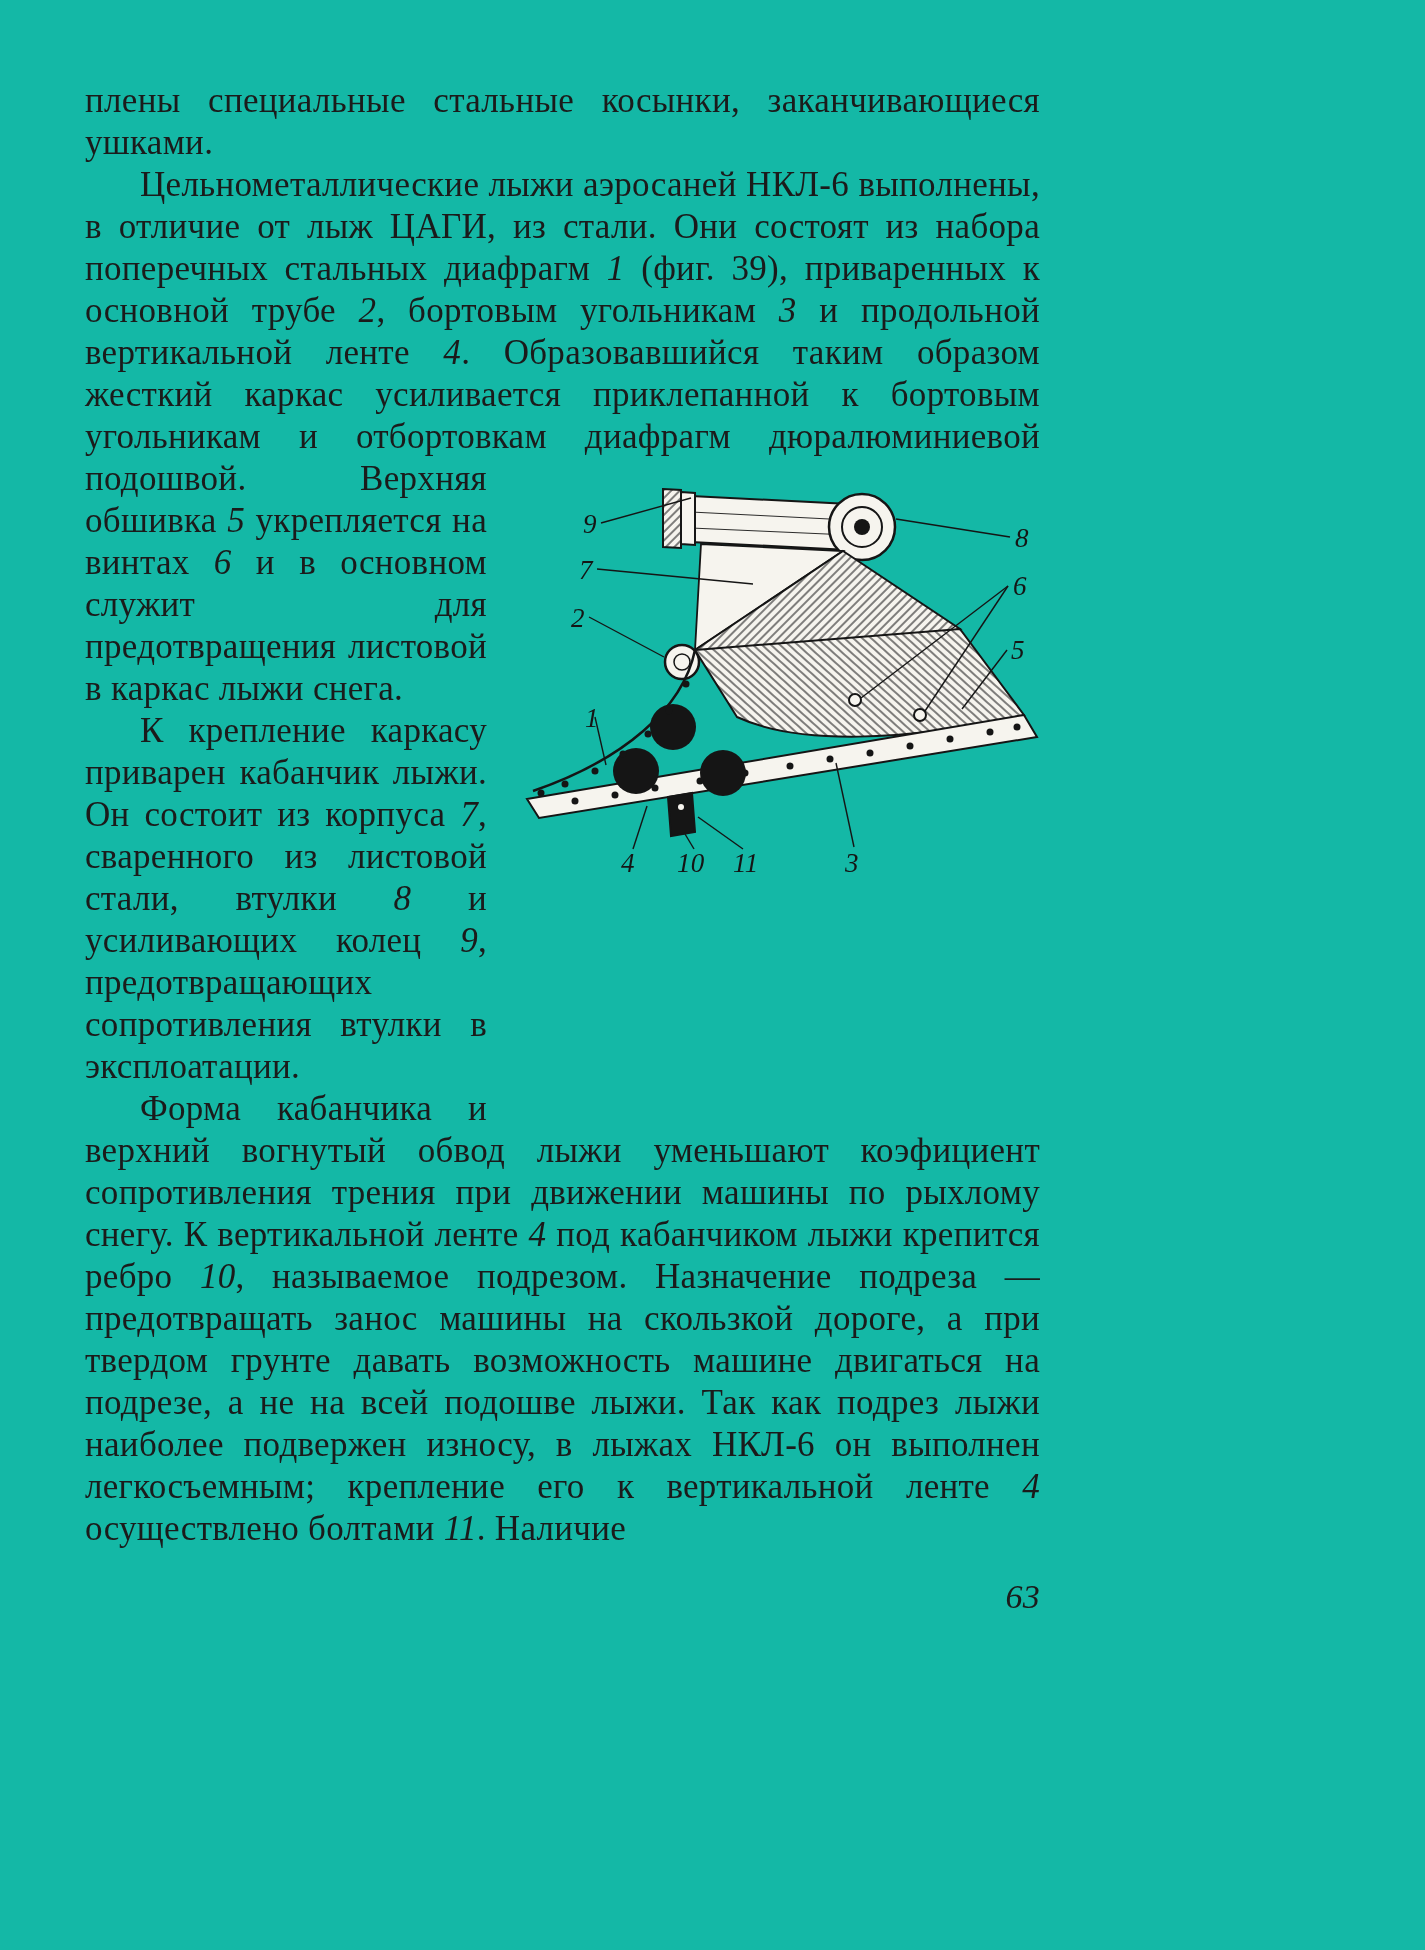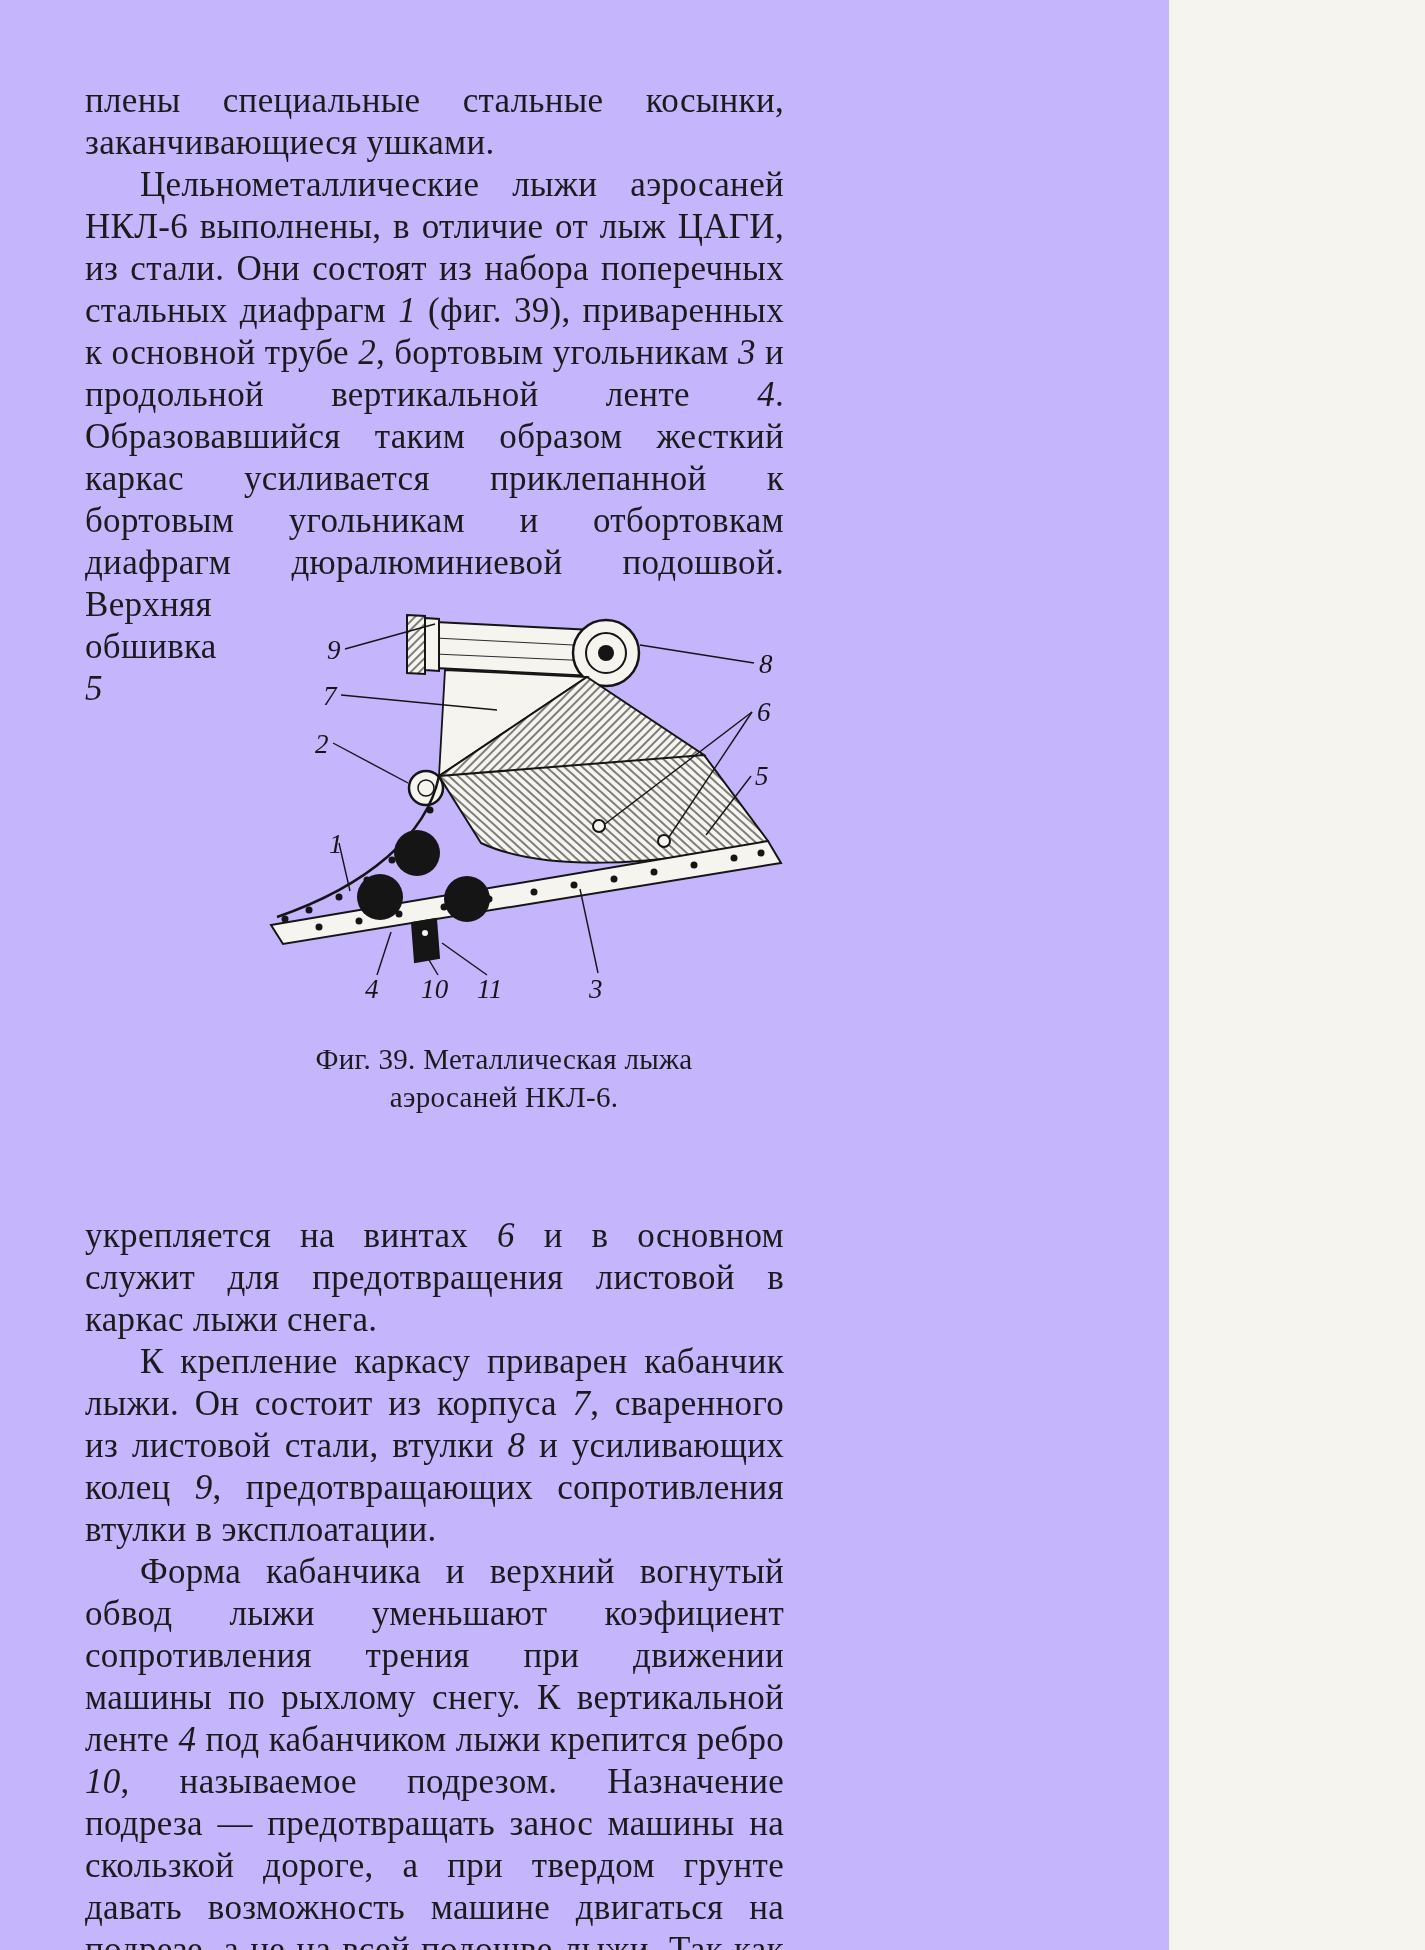--- a/index.html
+++ b/index.html
@@ -2,24 +2,24 @@
 <html lang="ru"><head>
 <meta charset="utf-8">
 <style>
   html, body {
     margin: 0;
     padding: 0;
     background: #f6f4ee;
   }
   .page {
     position: relative;
-    width: 1169px;
+    width: 1425px;
     height: 1950px;
     box-sizing: border-box;
-    background: #c4b5fd;
+    background: #14b8a6;
     color: #1b1b1b;
     font-family: "Liberation Serif", "DejaVu Serif", serif;
     font-size: 35px;
     line-height: 42px;
     letter-spacing: 0.3px;
     padding: 80px 385px 16px 85px;
     overflow: hidden;
   }
   .para {
     text-align: justify;
@@ -164,21 +164,20 @@
           <text x="80" y="261">1</text>
           <text x="510" y="81">8</text>
           <text x="508" y="129">6</text>
           <text x="506" y="193">5</text>
           <text x="116" y="406">4</text>
           <text x="172" y="406">10</text>
           <text x="228" y="406">11</text>
           <text x="340" y="406">3</text>
         </g>
       </svg>
-      <div class="fig-caption">Фиг. 39. Металлическая лыжа аэросаней НКЛ-6.</div>
     </div><span>дюралюминиевой подошвой. Верхняя обшивка </span><span class="it">5</span><span> укрепляется на винтах </span><span class="it">6</span><span> и в основном служит для предотвращения листовой в каркас лыжи снега.</span>
   </div>
 
   <div class="para">
     <span>К крепление каркасу приварен кабанчик лыжи. Он состоит из корпуса </span><span class="it">7</span><span>, сваренного из листовой стали, втулки </span><span class="it">8</span><span> и усиливающих колец </span><span class="it">9</span><span>, предотвращающих сопротивления втулки в эксплоатации.</span>
   </div>
 
   <div class="para">
     <span>Форма кабанчика и верхний вогнутый обвод лыжи уменьшают коэфициент сопротивления трения при движении машины по рыхлому снегу. К вертикальной ленте </span><span class="it">4</span><span> под кабанчиком лыжи крепится ребро </span><span class="it">10</span><span>, называемое подрезом. Назначение подреза — предотвращать занос машины на скользкой дороге, а при твердом грунте давать возможность машине двигаться на подрезе, а не на всей подошве лыжи. Так как подрез лыжи наиболее подвержен износу, в лыжах НКЛ-6 он выполнен легкосъемным; крепление его к вертикальной ленте </span><span class="it">4</span><span> осуществлено болтами </span><span class="it">11</span><span>. Наличие</span>
   </div>

